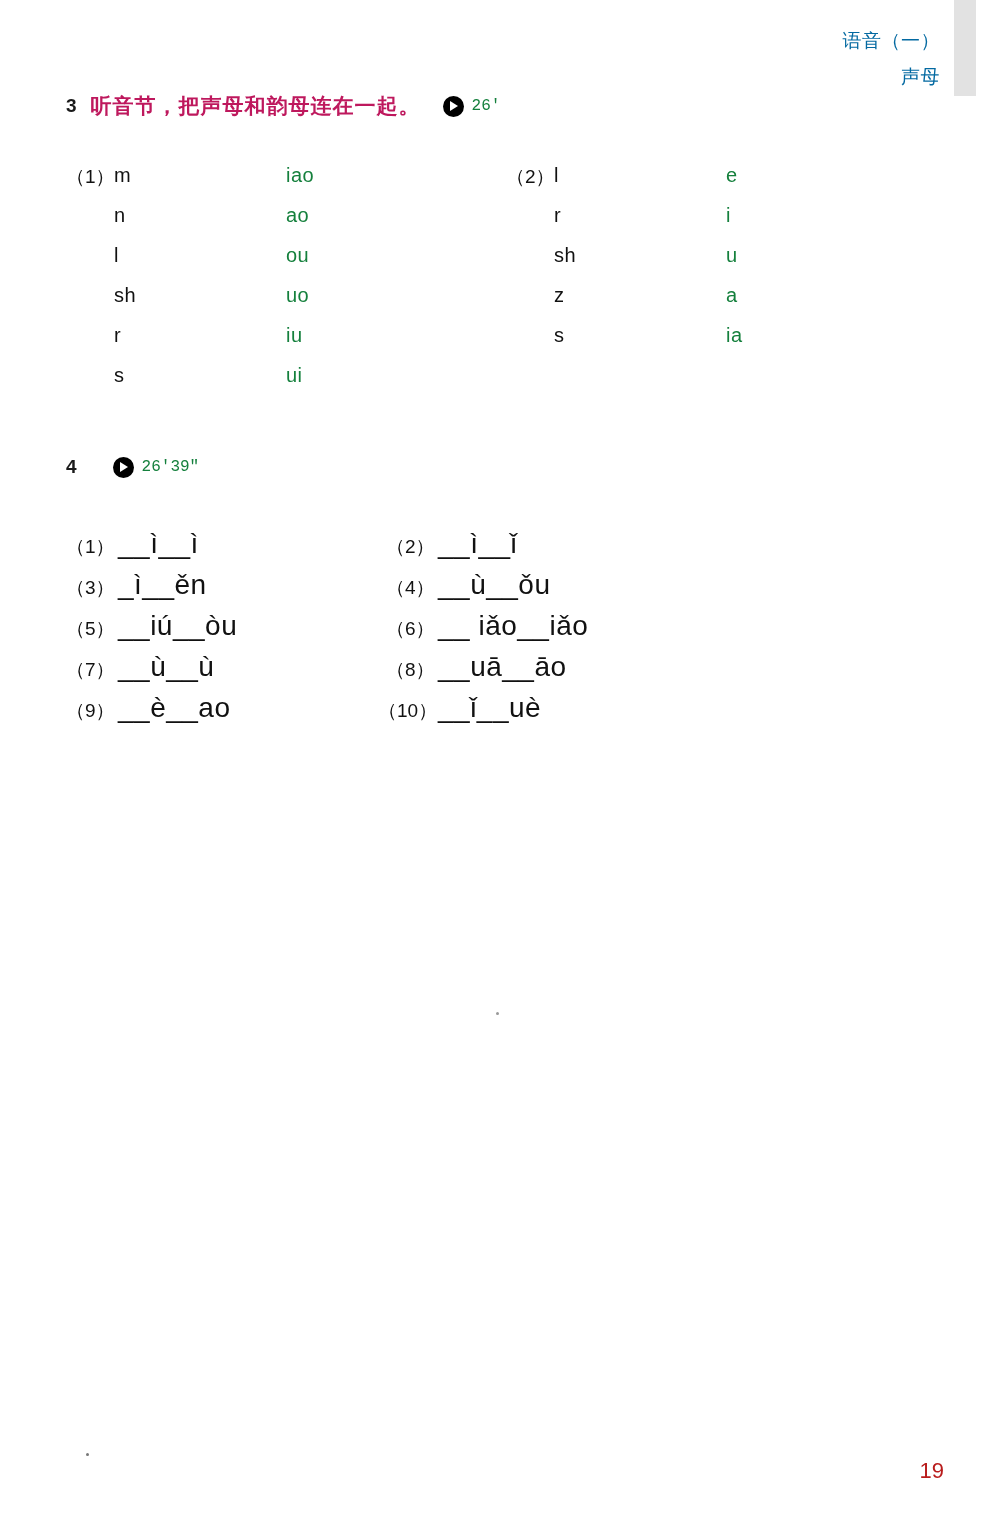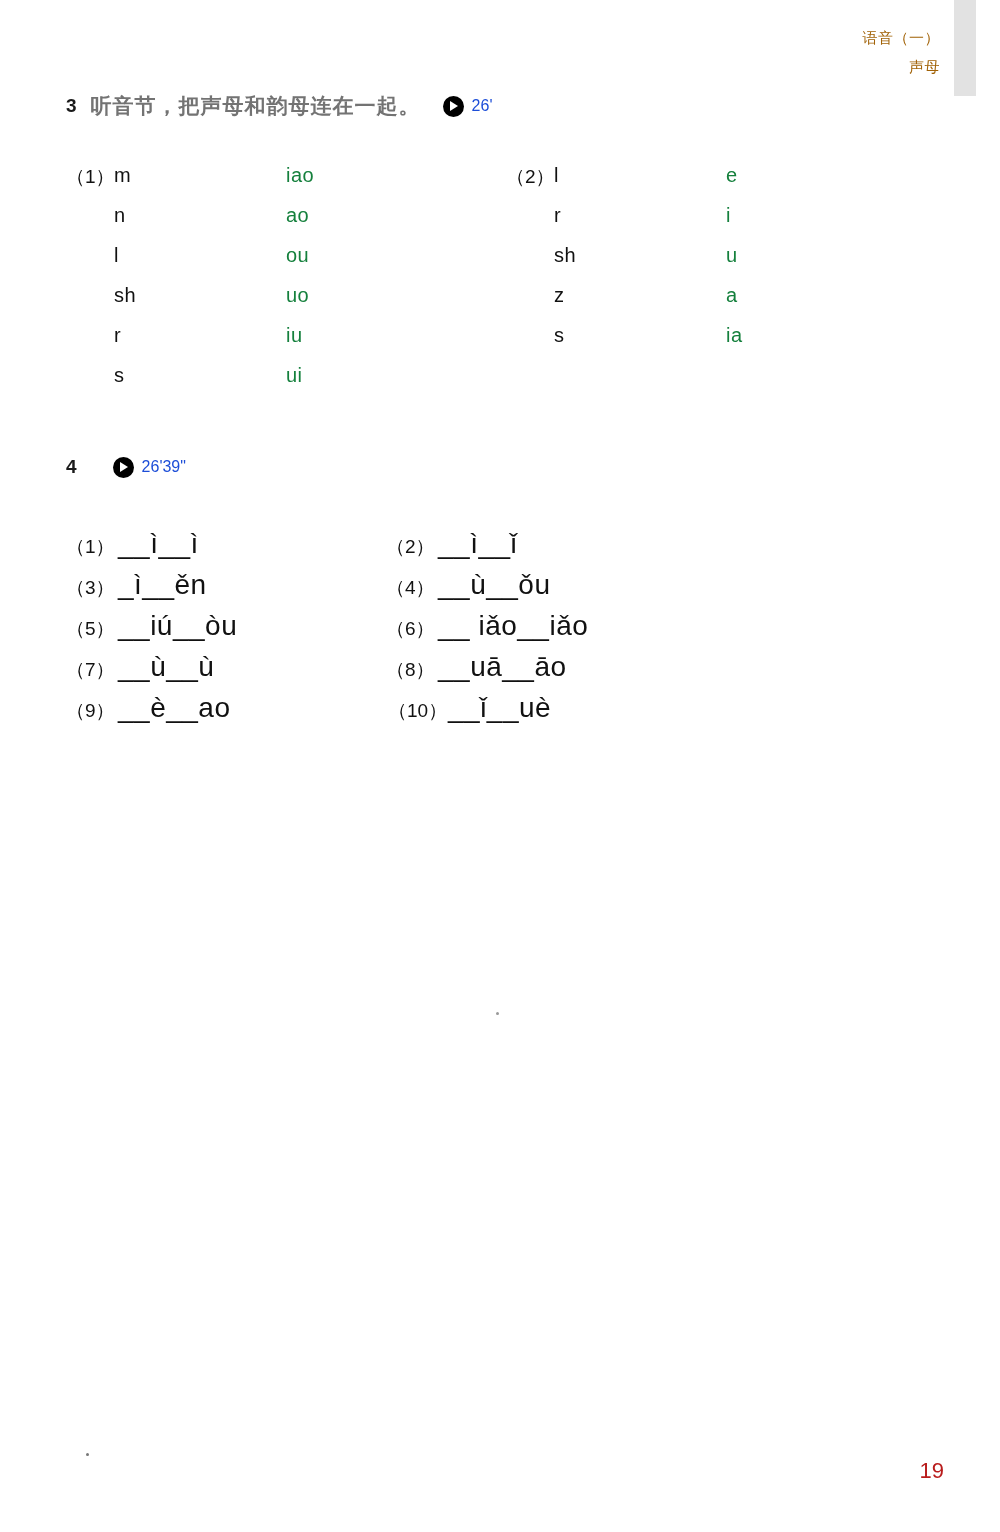--- a/index.html
+++ b/index.html
@@ -18,23 +18,24 @@
 
   
   .page-header {
     position: absolute;
     top: 24px;
     right: 60px;
     text-align: right;
     line-height: 1.9;
   }
   .page-header .line {
-    font-size: 15px;
+    font-size: 19px;
     letter-spacing: 0.5px;
-    color: #a16207;
+    color: #0369a1;
+    font-family: Liberation Mono, monospace;
   }
   .header-bar {
     position: absolute;
     top: 0;
     right: 24px;
     width: 22px;
     height: 96px;
     background: #e2e2e2;
   }
 
@@ -55,21 +56,21 @@
   .ex-num {
     font-size: 19px;
     font-weight: bold;
     color: #1a1a1a;
     margin-right: 14px;
   }
   .ex-text {
     font-size: 21px;
     font-weight: bold;
     letter-spacing: 1px;
-    color: #737373;
+    color: #be185d;
   }
   .audio-group {
     display: flex;
     align-items: center;
     margin-left: 22px;
   }
   .play-icon {
     width: 21px;
     height: 21px;
     border-radius: 50%;
@@ -82,22 +83,22 @@
     position: absolute;
     left: 7px;
     top: 5px;
     border-left: 8px solid #fff;
     border-top: 5.5px solid transparent;
     border-bottom: 5.5px solid transparent;
   }
   .audio-time {
     font-size: 16px;
     margin-left: 8px;
-    color: #1d4ed8;
-    font-family: Liberation Sans, sans-serif;
+    color: #15803d;
+    font-family: Liberation Mono, monospace;
   }
 
   
   .match-wrap {
     position: relative;
     margin-top: 44px;
     height: 250px;
   }
   .match-col {
     position: absolute;
@@ -318,21 +319,21 @@
       <div class="blank-item" style="left:320px; top:123px;">
         <span class="blank-idx">（8）</span>
         <span class="blank-val">__uā__āo</span>
       </div>
 
       <div class="blank-item" style="left:0px; top:164px;">
         <span class="blank-idx">（9）</span>
         <span class="blank-val">__è__ao</span>
       </div>
       <div class="blank-item" style="left:312px; top:164px;">
-        <span class="blank-idx" style="width:60px;margin-left:10px;">（10）</span>
+        <span class="blank-idx" style="width:60px;">（10）</span>
         <span class="blank-val">__ǐ__uè</span>
       </div>
 
     </div>
   </div>
 </div>
 
 <div class="mid-dot"></div>
 <div class="corner-dot"></div>
 <div class="page-number">19</div>

